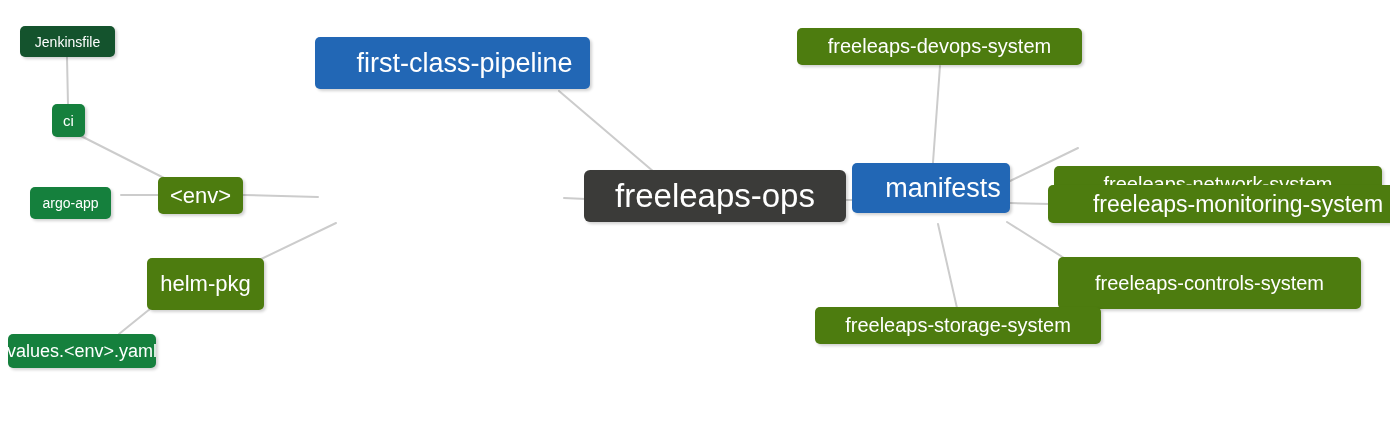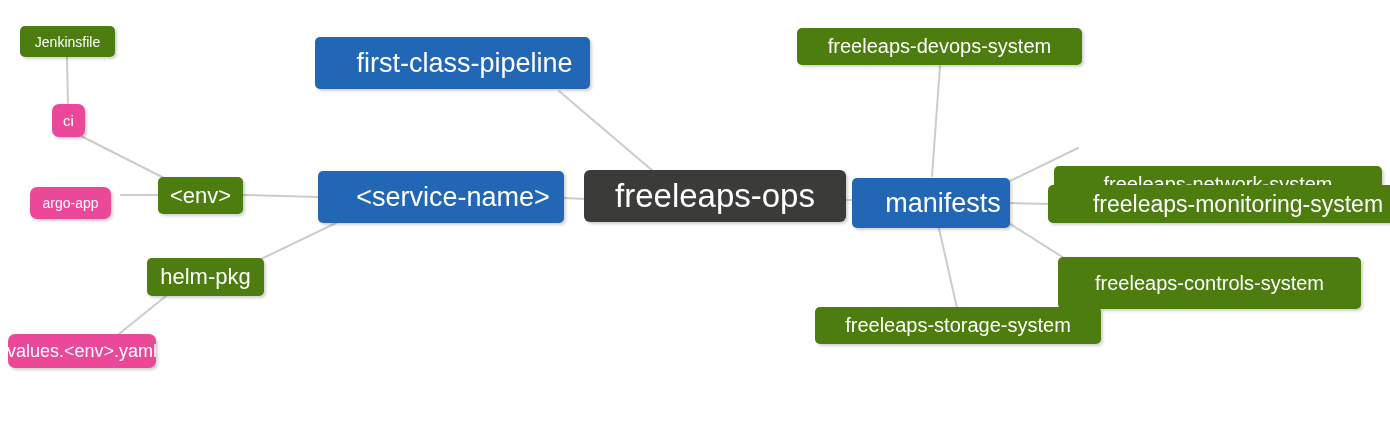--- a/index.html
+++ b/index.html
@@ -30,34 +30,34 @@
     justify-content: center;
     color: #ffffff;
     border-radius: 5px;
     box-shadow: 2px 2px 3px rgba(0,0,0,0.18);
     white-space: nowrap;
     cursor: default;
     box-sizing: border-box;
   }
   .blue   { background: #2267b5; padding-left: 24px; }
   .green  { background: #4d7c0f; }
-  .orange { background: #4d7c0f; }
-  .red    { background: #ec4899; border-radius: 7px; }
+  .orange { background: #14532d; }
+  .red    { background: #15803d; }
   .dark   { background: #3b3b39; border-radius: 6px; }
 
   #n-jenkinsfile { left: 20px;   top: 26px;  width: 95px;  height: 31px; font-size: 14px; }
   #n-ci          { left: 52px;   top: 104px; width: 33px;  height: 33px; font-size: 15px; }
   #n-argo-app    { left: 30px;   top: 187px; width: 81px;  height: 32px; font-size: 14px; }
   #n-env         { left: 158px;  top: 177px; width: 85px;  height: 37px; font-size: 22px; }
-  #n-helm-pkg    { left: 147px;  top: 258px; width: 117px; height: 38px; font-size: 22px; }
+  #n-helm-pkg    { left: 147px;  top: 258px; width: 117px; height: 52px; font-size: 22px; }
   #n-values      { left: 8px;    top: 334px; width: 148px; height: 34px; font-size: 18px; }
   #n-pipeline    { left: 315px;  top: 37px;  width: 275px; height: 52px; font-size: 27px; }
   #n-service     { left: 318px;  top: 171px; width: 246px; height: 52px; font-size: 27px; }
   #n-ops         { left: 584px;  top: 170px; width: 262px; height: 52px; font-size: 33px; }
-  #n-manifests   { left: 852px;  top: 178px; width: 158px; height: 50px; font-size: 27px; }
+  #n-manifests   { left: 852px;  top: 163px; width: 158px; height: 50px; font-size: 27px; }
   #n-devops      { left: 797px;  top: 28px;  width: 285px; height: 37px; font-size: 20px; }
   #n-network     { left: 1054px; top: 126px; width: 328px; height: 37px; font-size: 20px; margin-top: 40px; }
   #n-monitoring  { left: 1048px; top: 185px; width: 380px; height: 38px; font-size: 23px; }
   #n-controls    { left: 1058px; top: 257px; width: 303px; height: 52px; font-size: 20px; }
   #n-storage     { left: 815px;  top: 307px; width: 286px; height: 37px; font-size: 20px; }
 </style>
 </head>
 <body>
 
 <div class="canvas">
@@ -79,21 +79,20 @@
     <line x1="938" y1="224" x2="957" y2="308"></line>
   </svg>
 
   <div id="n-jenkinsfile" class="node orange">Jenkinsfile</div>
   <div id="n-ci" class="node red">ci</div>
   <div id="n-argo-app" class="node red">argo-app</div>
   <div id="n-env" class="node green">&lt;env&gt;</div>
   <div id="n-helm-pkg" class="node green">helm-pkg</div>
   <div id="n-values" class="node red">values.&lt;env&gt;.yaml</div>
   <div id="n-pipeline" class="node blue">first-class-pipeline</div>
-  <div id="n-service" class="node blue">&lt;service-name&gt;</div>
   <div id="n-ops" class="node dark">freeleaps-ops</div>
   <div id="n-manifests" class="node blue">manifests</div>
   <div id="n-devops" class="node green">freeleaps-devops-system</div>
   <div id="n-network" class="node green">freeleaps-network-system</div>
   <div id="n-monitoring" class="node green">freeleaps-monitoring-system</div>
   <div id="n-controls" class="node green">freeleaps-controls-system</div>
   <div id="n-storage" class="node green">freeleaps-storage-system</div>
 
 </div>
 

